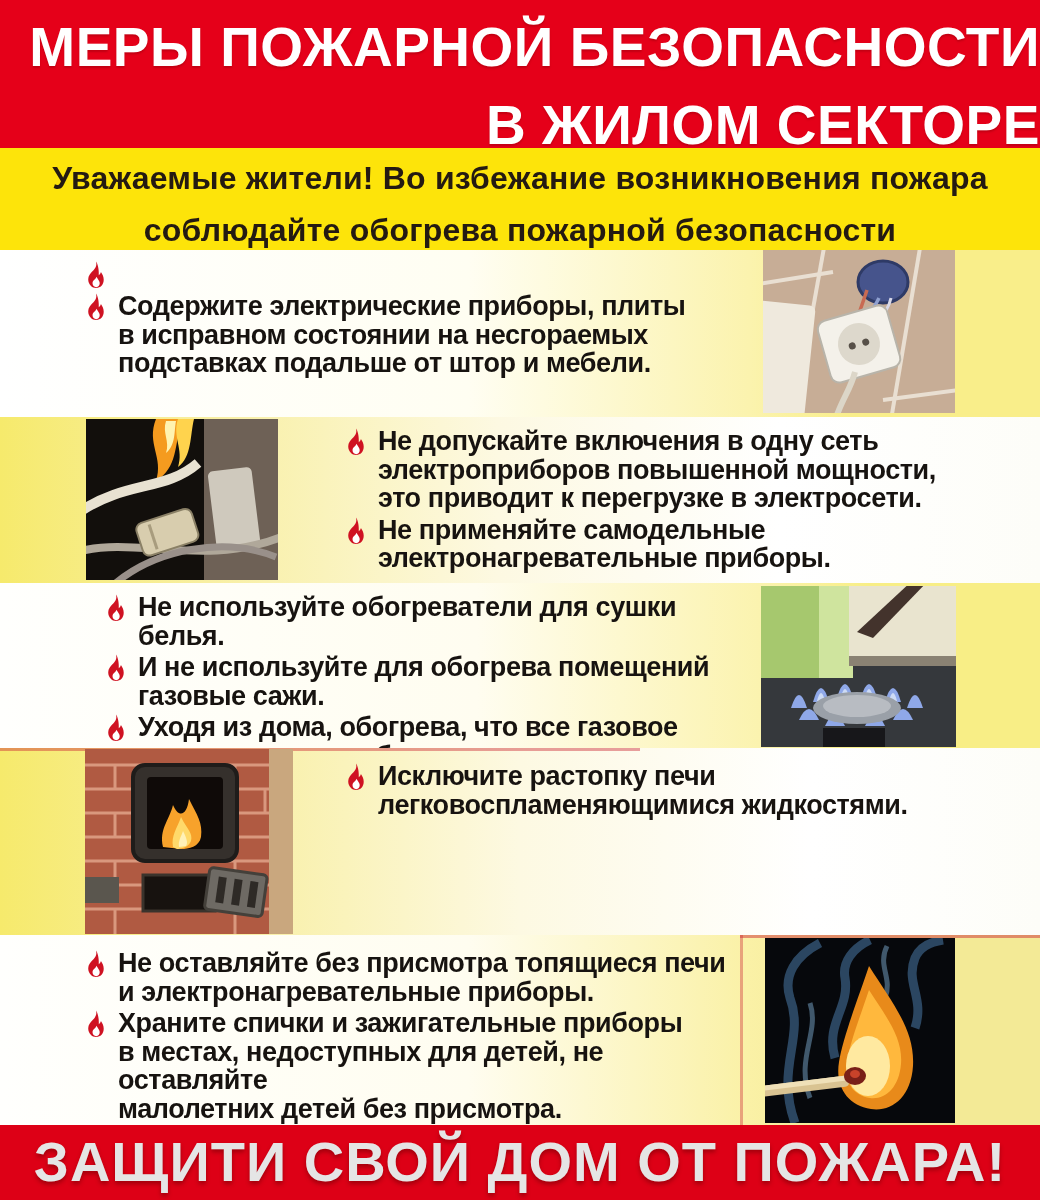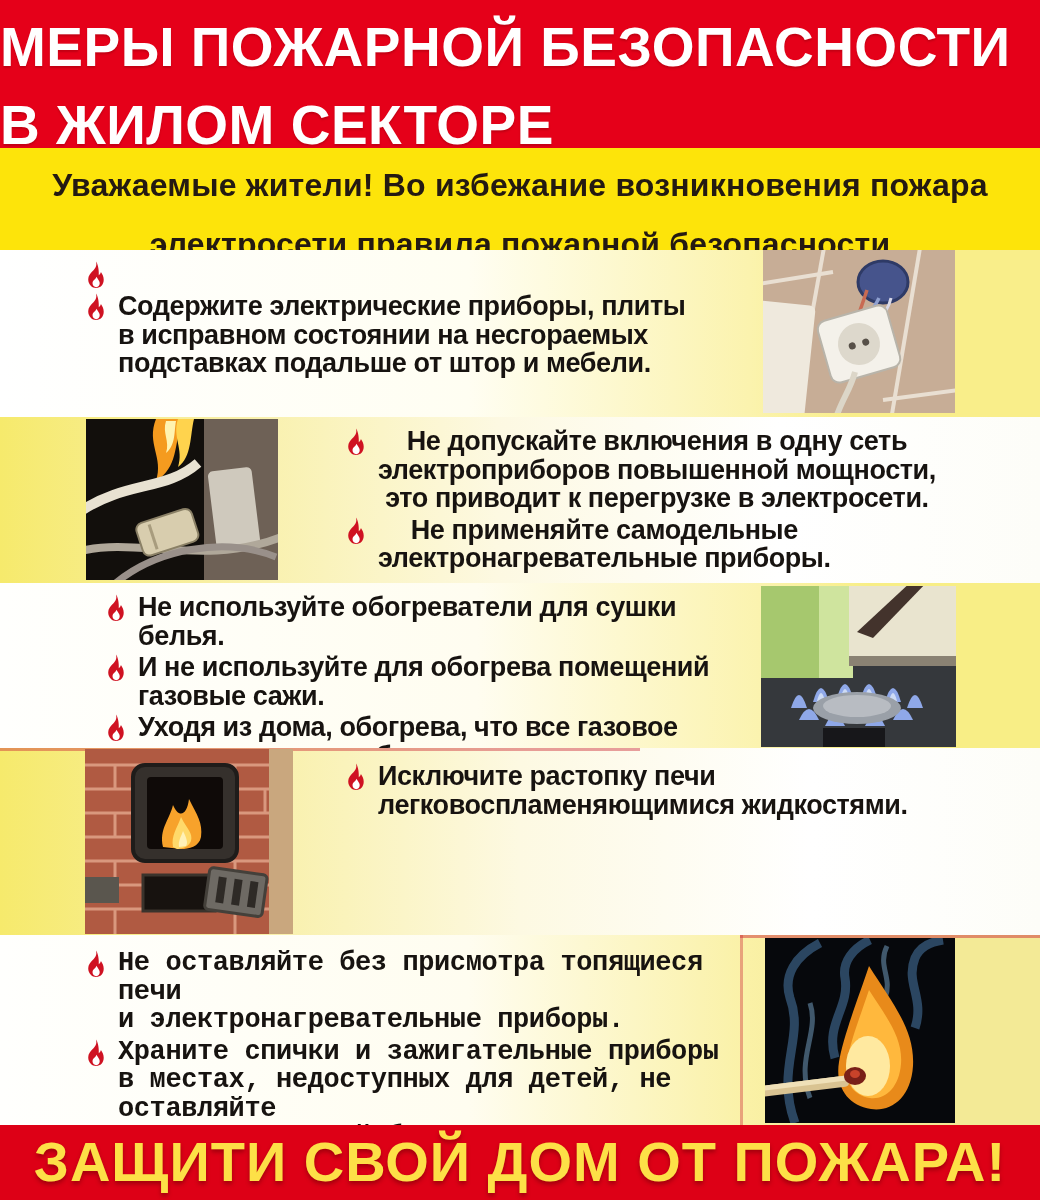--- a/index.html
+++ b/index.html
@@ -4,48 +4,48 @@
 <style>
   html,body{margin:0;padding:0;background:#ffffff;}
   .poster{
     position:relative;width:1040px;height:1200px;overflow:hidden;
     font-family:"Liberation Sans","DejaVu Sans",sans-serif;
     -webkit-font-smoothing:antialiased;
   }
   
   .banner-red-top{
     position:absolute;left:0;top:0;width:1040px;height:148px;
-    background:#e50019;color:#ffffff;text-align:left;
+    background:#e50019;color:#ffffff;text-align:right;
   }
   .banner-red-top .t{
     font-size:55px;font-weight:bold;line-height:62px;letter-spacing:0.5px;
     padding-top:16px;text-shadow:0 2px 2px rgba(90,0,0,.25);
   }
   .banner-yellow{
     position:absolute;left:0;top:148px;width:1040px;height:102px;
     background:#fde40a;color:#241a12;text-align:center;
   }
   .banner-yellow .t{
-    font-size:32px;font-weight:bold;line-height:43px;padding-top:16px;letter-spacing:0.2px;
+    font-size:32px;font-weight:bold;line-height:43px;padding-top:9px;letter-spacing:0.2px;
   }
   .banner-red-bottom{
     position:absolute;left:0;top:1125px;width:1040px;height:75px;
-    background:#dd0016;color:#fde047;text-align:center;
+    background:#dd0016;color:#e5e5e5;text-align:center;
   }
   .banner-red-bottom .t{
     font-size:56px;font-weight:bold;line-height:74px;letter-spacing:1px;
     text-shadow:0 3px 4px rgba(90,0,0,.45);
   }
   
   .section{position:absolute;left:0;width:1040px;}
   .s1{top:250px;height:167px;background:linear-gradient(90deg,#ffffff 0%,#fffef2 45%,#fbf3ae 72%,#f9ee8a 82%,#f9ee8a 100%);}
-  .s2{top:417px;height:208px;background:linear-gradient(90deg,#f6ea6c 0%,#f8efa2 20%,#fdf9e2 48%,#ffffff 75%,#fdfdf8 100%);text-align:center;}
+  .s2{top:417px;height:208px;background:linear-gradient(90deg,#f6ea6c 0%,#f8efa2 20%,#fdf9e2 48%,#ffffff 75%,#fdfdf8 100%);}
   .s3{top:583px;height:165px;background:linear-gradient(90deg,#fffffd 0%,#fffdf0 45%,#fbf3ae 72%,#f8ee86 82%,#f8ee86 100%);padding-left:20px;}
   .s4{top:748px;height:187px;background:linear-gradient(90deg,#f6ea6c 0%,#f8efa2 22%,#fdf9e2 50%,#ffffff 78%,#fdfdf8 100%);}
-  .s5{top:935px;height:190px;background:linear-gradient(90deg,#fffffd 0%,#fffdf0 45%,#faf1a6 72%,#f3ea96 82%,#f3ea96 100%);font-family:Liberation Mono, monospace;}
+  .s5{top:935px;height:190px;background:linear-gradient(90deg,#fffffd 0%,#fffdf0 45%,#faf1a6 72%,#f3ea96 82%,#f3ea96 100%);}
   .s4::before{content:"";position:absolute;top:0;left:0;width:640px;height:3px;background:rgba(205,45,55,.45);}
   .s5::before{content:"";position:absolute;top:0;left:740px;right:0;height:3px;background:rgba(205,45,55,.5);}
   .s5::after{content:"";position:absolute;top:0;left:740px;width:3px;height:100%;background:rgba(205,45,55,.4);}
   
   .txt{position:relative;padding-top:10px;}
   .txt.left{margin-left:84px;width:665px;}
   .txt.right{margin-left:344px;width:676px;}
   .s4 .txt.right{padding-top:14px;}
   .s5 .txt.left{padding-top:14px;}
   .bullet{display:flex;align-items:flex-start;margin-bottom:3px;}
@@ -68,21 +68,21 @@
 
 <div class="poster">
 
   <div class="banner-red-top">
     <div class="t">МЕРЫ ПОЖАРНОЙ БЕЗОПАСНОСТИ</div>
     <div class="t">В ЖИЛОМ СЕКТОРЕ</div>
   </div>
 
   <div class="banner-yellow">
     <div class="t">Уважаемые жители! Во избежание возникновения пожара</div>
-    <div class="t">электросети правила пожарной безопасности</div>
+    <div class="t">соблюдайте обогрева пожарной безопасности</div>
   </div>
 
   <div class="section s1">
     <div class="txt left">
       <div class="bullet">
         <svg class="flame" viewBox="0 0 24 30">
             <path d="M12.6 0.5C13.8 5.5 11.4 8.2 9 10.8 6.6 13.4 4.2 16 4.2 19.6 4.2 25.2 8.2 29 12.8 29 17.4 29 20.8 25.4 20.8 20.2 20.8 16.8 19.4 14.2 17.8 11.9 17.5 13.3 16.7 14.5 15.5 15.2 15.8 10.9 15 4 12.6 0.5Z" fill="#cf1222"></path>
             <path d="M12.9 28C10.6 28 8.8 26.2 8.8 23.9 8.8 22.1 9.9 21 11 19.9 11.9 19 12.7 18.1 13 16.9 13.9 18.4 14.6 19.4 15.2 20.3 15.9 21.4 16.5 22.4 16.5 23.8 16.5 26.1 14.9 28 12.9 28Z" fill="#ffffff"></path>
           </svg>
       </div>

